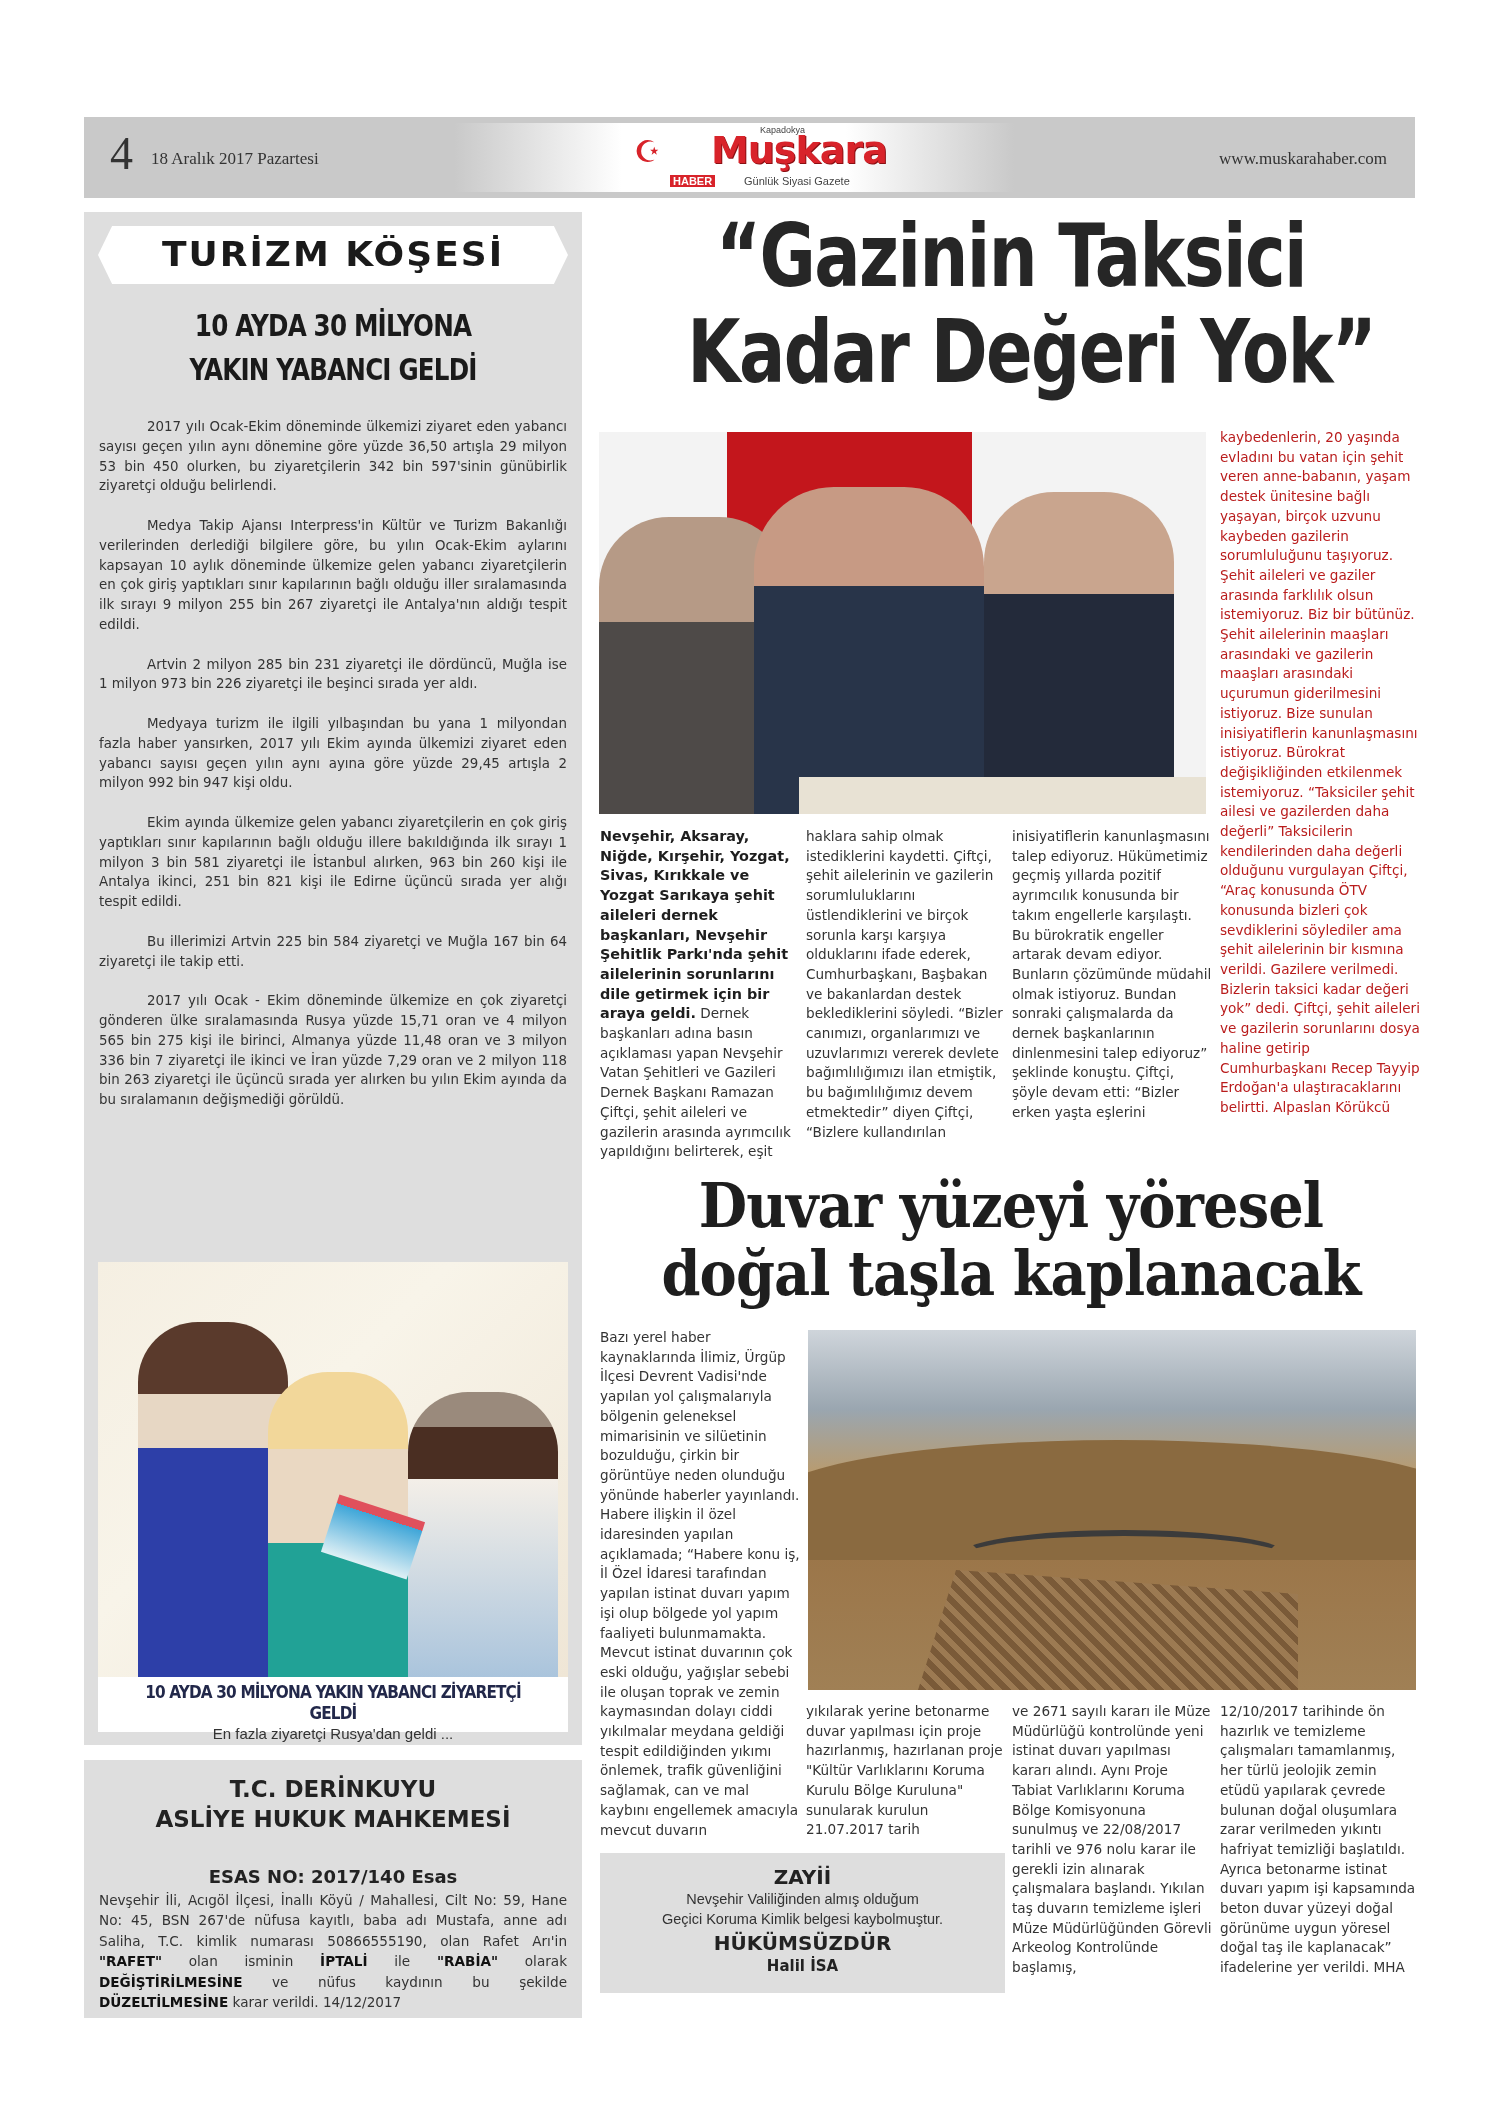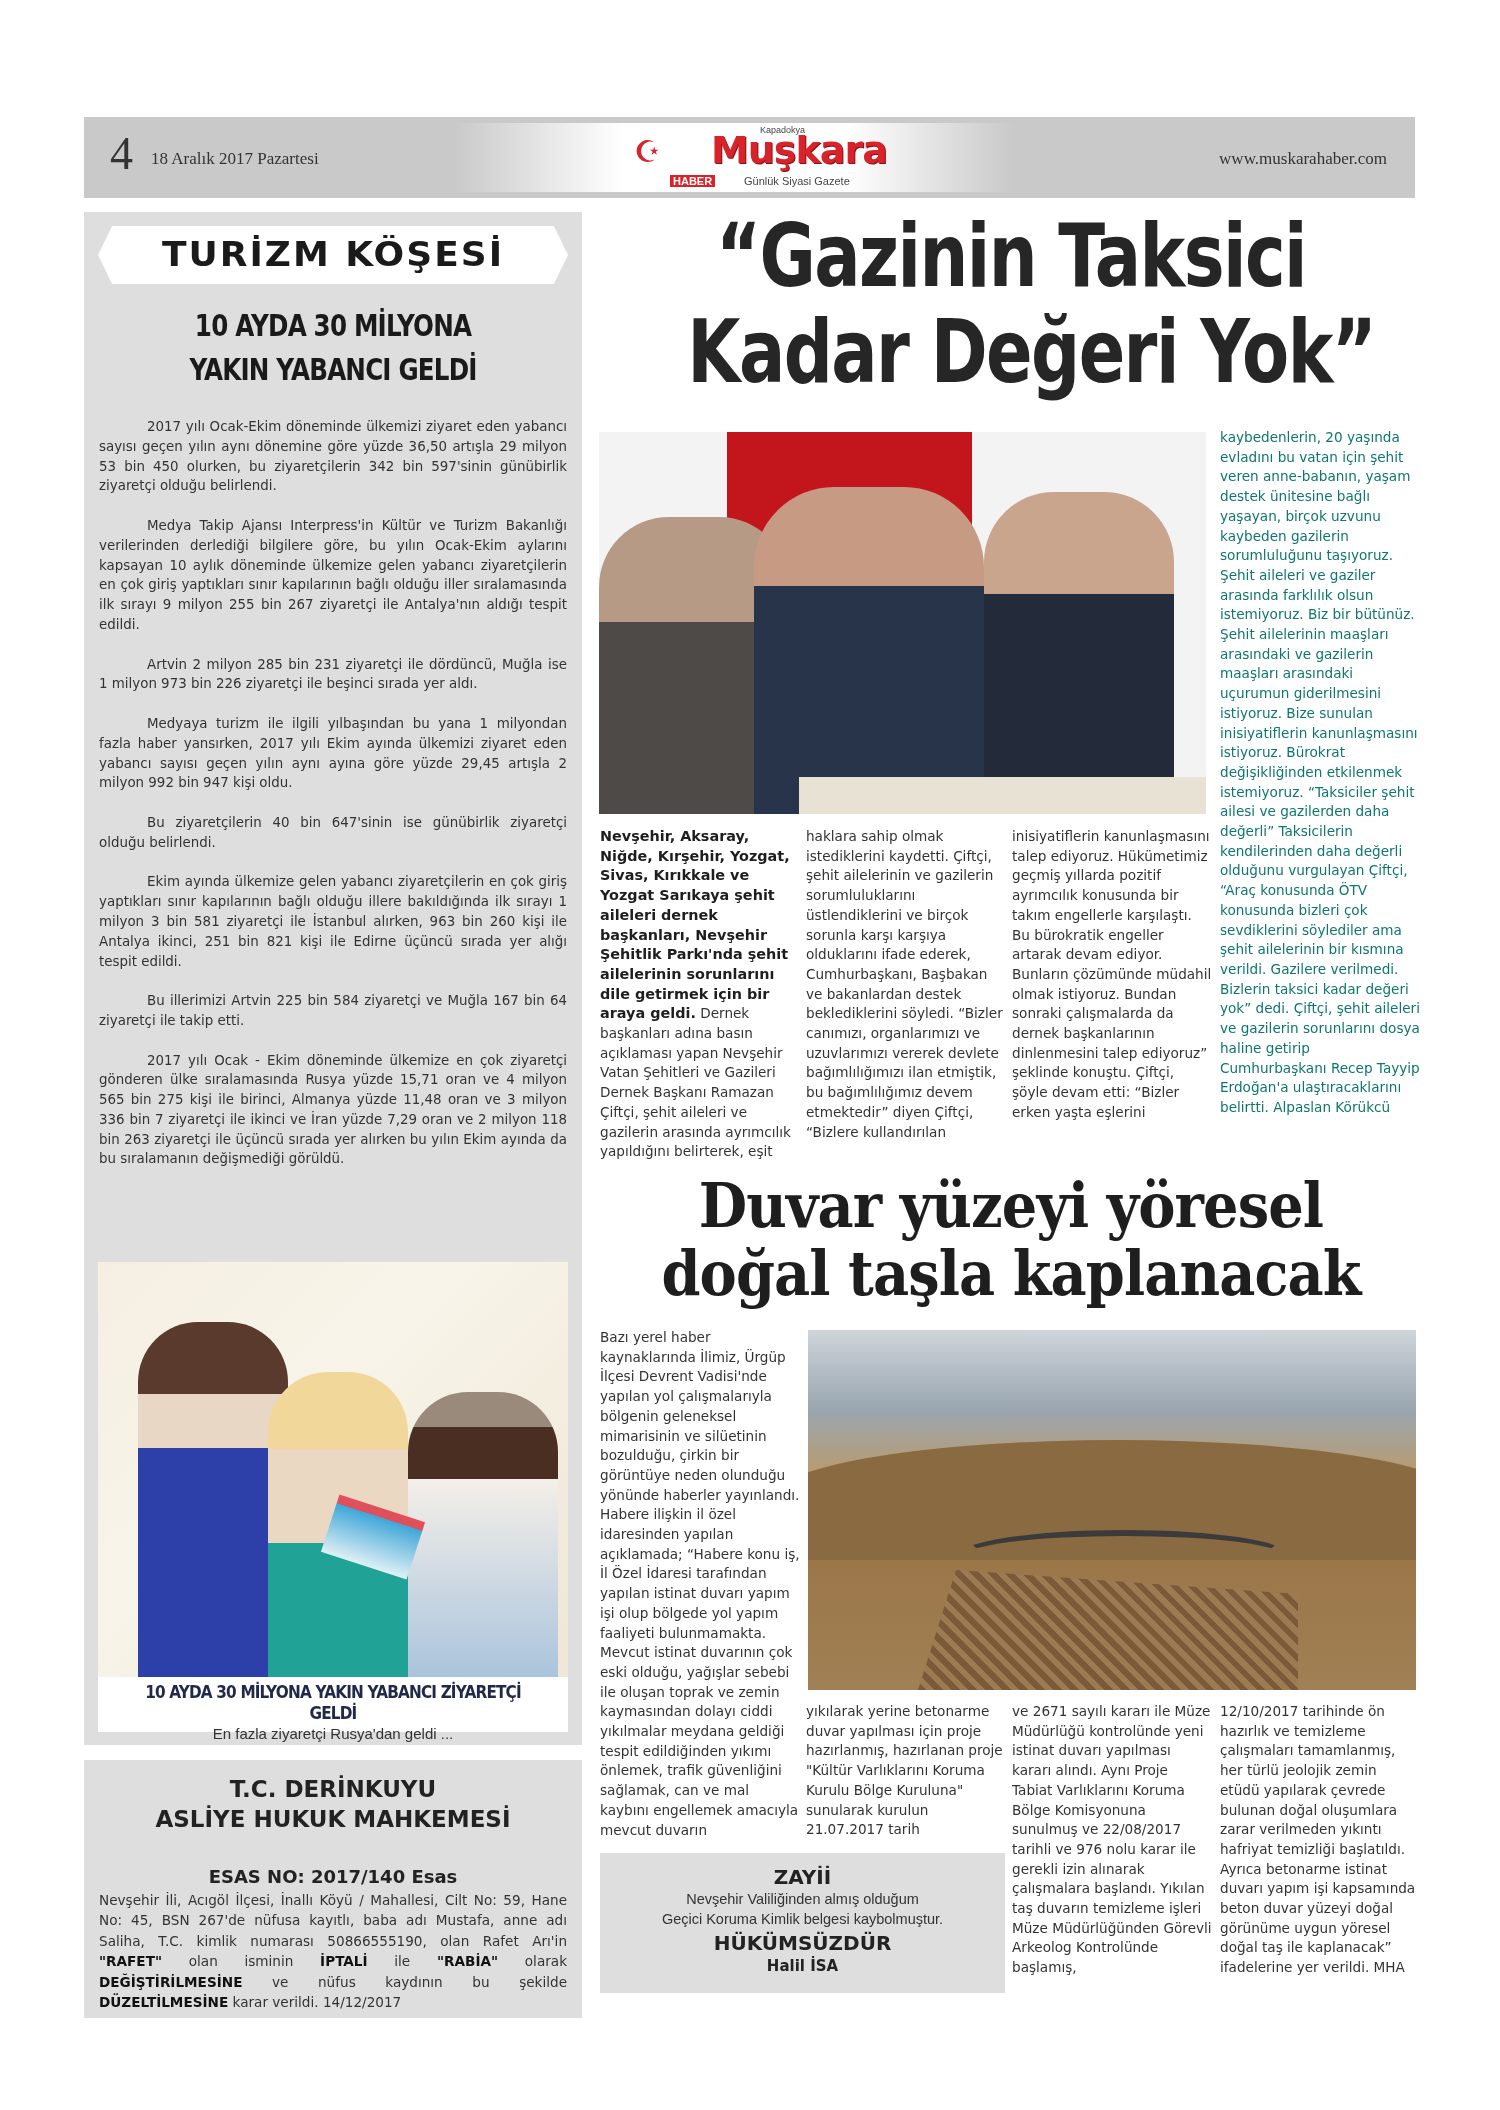--- a/index.html
+++ b/index.html
@@ -47,21 +47,21 @@
   .photo1 .flag { position: absolute; left: 128px; top: 0; width: 245px; height: 185px; background: #c3161c; }
   .photo1 .m1 { position: absolute; left: 0; top: 85px; width: 190px; height: 300px; background: linear-gradient(180deg, #b69a86 0%, #b69a86 35%, #4e4a48 35%, #4e4a48 100%); border-radius: 70px 70px 0 0; }
   .photo1 .m2 { position: absolute; left: 155px; top: 55px; width: 230px; height: 330px; background: linear-gradient(180deg, #c79a84 0%, #c79a84 30%, #283449 30%, #283449 100%); border-radius: 80px 80px 0 0; }
   .photo1 .m3 { position: absolute; left: 385px; top: 60px; width: 190px; height: 320px; background: linear-gradient(180deg, #c9a58e 0%, #c9a58e 32%, #232a3a 32%, #232a3a 100%); border-radius: 70px 70px 0 0; }
   .photo1 .table { position: absolute; left: 200px; top: 345px; width: 410px; height: 40px; background: #e8e2d4; }
   .art1 { position: absolute; top: 827px; width: 200px; font-family: "DejaVu Sans", sans-serif; font-size: 13.6px; line-height: 19.7px; color: #333; }
   .art1 .lead { font-weight: bold; color: #1e1e1e; font-size: 14.4px; }
   .art1-c1 { left: 600px; }
   .art1-c2 { left: 806px; }
   .art1-c3 { left: 1012px; }
-  .art1-c4 { position: absolute; left: 1220px; top: 428px; width: 200px; font-family: "DejaVu Sans", sans-serif; font-size: 13.6px; line-height: 19.7px; color: #0f766e; }
+  .art1-c4 { position: absolute; left: 1220px; top: 428px; width: 200px; font-family: "DejaVu Sans", sans-serif; font-size: 13.6px; line-height: 19.7px; color: #b91c1c; }
 
   
   .headline2 { position: absolute; left: 596px; top: 1172px; width: 830px; text-align: center; font-family: "DejaVu Serif", serif; font-weight: bold; font-size: 62px; line-height: 68px; color: #1e1e1e; letter-spacing: -1px; transform: scaleX(0.9); transform-origin: center top; white-space: nowrap; }
   .art2 { position: absolute; width: 200px; font-family: "DejaVu Sans", sans-serif; font-size: 13.6px; line-height: 19.7px; color: #333; }
   .art2-c1 { left: 600px; top: 1328px; }
   .art2-c2 { left: 806px; top: 1702px; }
   .art2-c3 { left: 1012px; top: 1702px; }
   .art2-c4 { left: 1220px; top: 1702px; }
   .photo2 { position: absolute; left: 808px; top: 1330px; width: 608px; height: 360px; overflow: hidden; background: linear-gradient(180deg, #cfd5db 0%, #9aa6b0 22%, #b99b6e 40%, #9b7548 60%, #a08055 100%); }
   .photo2 .hill { position: absolute; left: -40px; top: 110px; width: 700px; height: 120px; background: #8a6a40; border-radius: 50% 50% 0 0; }
@@ -99,21 +99,20 @@
   </div>
   <div class="tz-title">
     <div>10 AYDA 30 MİLYONA</div>
     <div>YAKIN YABANCI GELDİ</div>
   </div>
   <div class="tz-body">
     <p>2017 yılı Ocak-Ekim döneminde ülkemizi ziyaret eden yabancı sayısı geçen yılın aynı dönemine göre yüzde 36,50 artışla 29 milyon 53 bin 450 olurken, bu ziyaretçilerin 342 bin 597'sinin günübirlik ziyaretçi olduğu belirlendi.</p>
     <p>Medya Takip Ajansı Interpress'in Kültür ve Turizm Bakanlığı verilerinden derlediği bilgilere göre, bu yılın Ocak-Ekim aylarını kapsayan 10 aylık döneminde ülkemize gelen yabancı ziyaretçilerin en çok giriş yaptıkları sınır kapılarının bağlı olduğu iller sıralamasında ilk sırayı 9 milyon 255 bin 267 ziyaretçi ile Antalya'nın aldığı tespit edildi.</p>
     <p>Artvin 2 milyon 285 bin 231 ziyaretçi ile dördüncü, Muğla ise 1 milyon 973 bin 226 ziyaretçi ile beşinci sırada yer aldı.</p>
     <p>Medyaya turizm ile ilgili yılbaşından bu yana 1 milyondan fazla haber yansırken, 2017 yılı Ekim ayında ülkemizi ziyaret eden yabancı sayısı geçen yılın aynı ayına göre yüzde 29,45 artışla 2 milyon 992 bin 947 kişi oldu.</p>
-    <p>Bu ziyaretçilerin 40 bin 647'sinin ise günübirlik ziyaretçi olduğu belirlendi.</p>
     <p>Ekim ayında ülkemize gelen yabancı ziyaretçilerin en çok giriş yaptıkları sınır kapılarının bağlı olduğu illere bakıldığında ilk sırayı 1 milyon 3 bin 581 ziyaretçi ile İstanbul alırken, 963 bin 260 kişi ile Antalya ikinci, 251 bin 821 kişi ile Edirne üçüncü sırada yer alığı tespit edildi.</p>
     <p>Bu illerimizi Artvin 225 bin 584 ziyaretçi ve Muğla 167 bin 64 ziyaretçi ile takip etti.</p>
     <p>2017 yılı Ocak - Ekim döneminde ülkemize en çok ziyaretçi gönderen ülke sıralamasında Rusya yüzde 15,71 oran ve 4 milyon 565 bin 275 kişi ile birinci, Almanya yüzde 11,48 oran ve 3 milyon 336 bin 7 ziyaretçi ile ikinci ve İran yüzde 7,29 oran ve 2 milyon 118 bin 263 ziyaretçi ile üçüncü sırada yer alırken bu yılın Ekim ayında da bu sıralamanın değişmediği görüldü.</p>
   </div>
   <div class="tz-photo">
     <div class="p1"></div>
     <div class="p2"></div>
     <div class="p3"></div>
     <div class="book"></div>
   </div>

